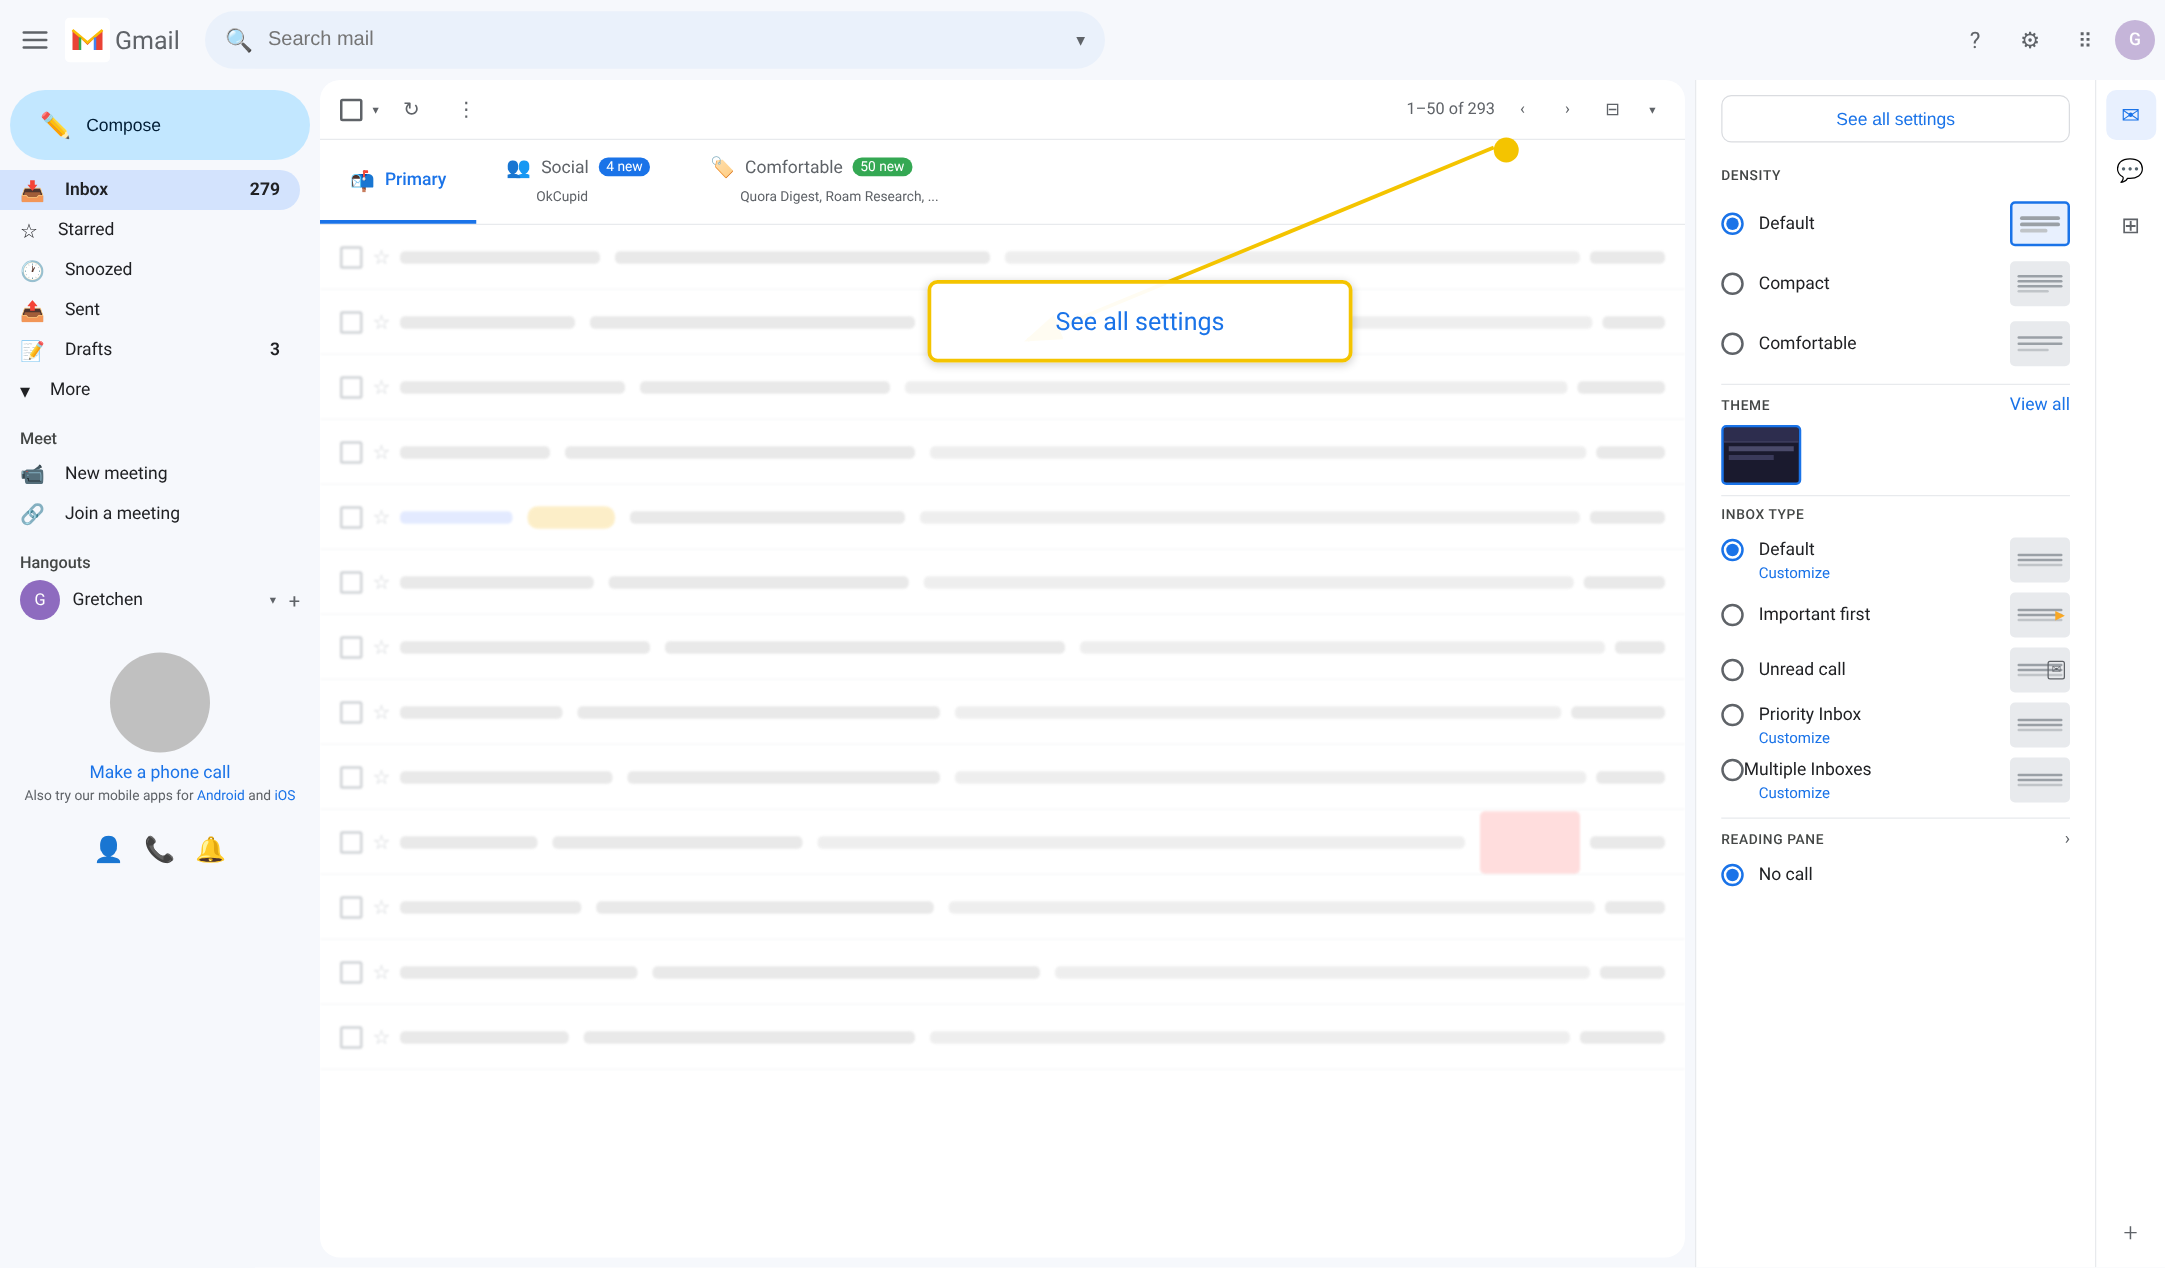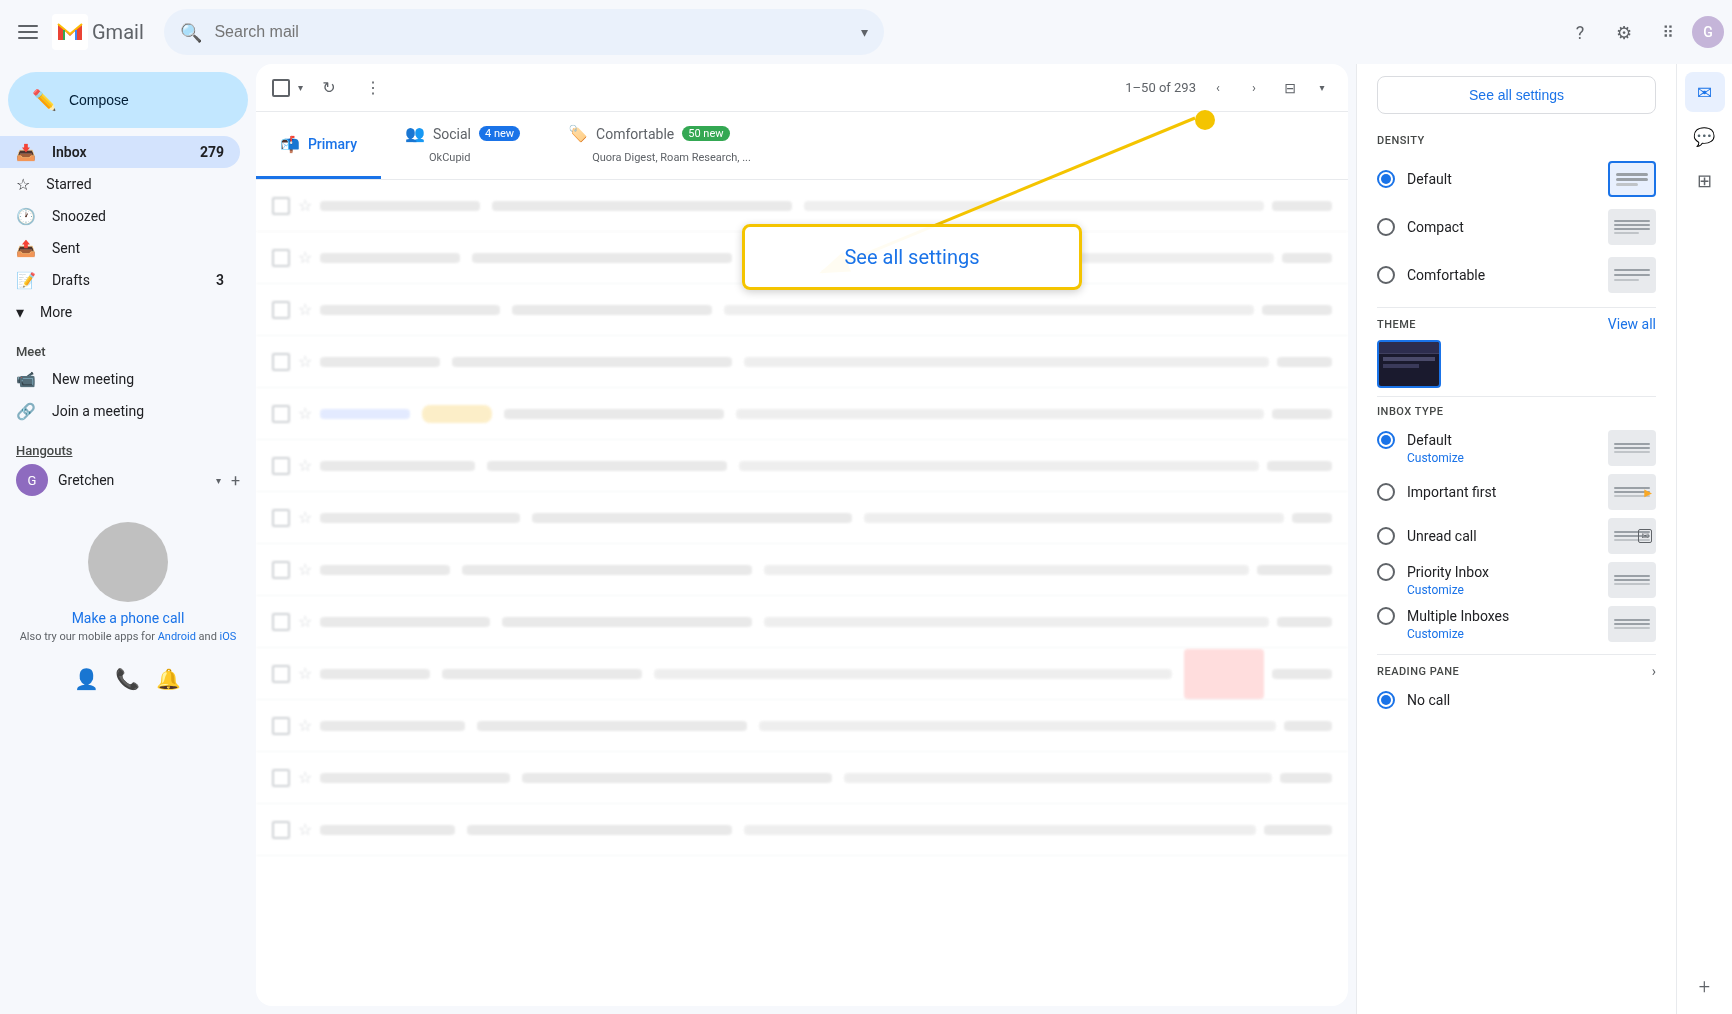--- a/index.html
+++ b/index.html
@@ -95,21 +95,21 @@
           <span style="font-size: 16px;">📹</span>
           <span>New meeting</span>
         </div>
         <div style="display: flex; align-items: center; height: 32px; padding: 0 16px; border-radius: 0 16px 16px 0; cursor: pointer; font-size: 14px; color: #202124; margin-right: 16px; gap: 16px;">
           <span style="font-size: 16px;">🔗</span>
           <span>Join a meeting</span>
         </div>
       </div>
 
       <div style="margin-top: 8px;">
-        <div style="padding: 8px 16px 4px 16px; font-size: 13px; color: #444746; font-weight: 500; text-decoration: underline;">Hangouts</div>
+        <div style="padding: 8px 16px 4px 16px; font-size: 13px; color: #444746; font-weight: 500;">Hangouts</div>
         <div style="display: flex; align-items: center; height: 36px; padding: 0 16px; cursor: pointer; gap: 10px;">
           <div style="width: 32px; height: 32px; border-radius: 50%; background: #8e6bbf; display: flex; align-items: center; justify-content: center; color: white; font-size: 13px; flex-shrink: 0;">G</div>
           <span style="font-size: 14px;">Gretchen</span>
           <span style="font-size: 10px; color: #5f6368; margin-left: auto;">▾</span>
           <span style="font-size: 16px; color: #5f6368;">+</span>
         </div>
       </div>
 
       <div style="display: flex; flex-direction: column; align-items: center; padding: 16px 8px; margin-top: 8px;">
         <div style="width: 80px; height: 80px; border-radius: 50%; background: #c0c0c0;"></div>
@@ -439,21 +439,21 @@
             </div>
             <div style="width: 48px; height: 36px; background: #e8eaed; border-radius: 4px; display: flex; flex-direction: column; justify-content: center; gap: 2px; padding: 4px 6px;">
               <div style="height: 2px; background: #9aa0a6; border-radius: 2px;"></div>
               <div style="height: 2px; background: #9aa0a6; border-radius: 2px;"></div>
               <div style="height: 2px; background: #c0c4c8; border-radius: 2px;"></div>
             </div>
           </div>
 
           <div style="display: flex; align-items: center; justify-content: space-between; padding: 4px 0;">
             <div style="flex: 1;">
-              <div style="display: flex; align-items: center; gap: 12px; cursor: pointer;">
+              <div style="display: flex; align-items: center; cursor: pointer;">
                 <div style="width: 18px; height: 18px; border-radius: 50%; border: 2px solid #5f6368; flex-shrink: 0;"></div>
                 <span style="font-size: 14px; color: #202124;">Multiple Inboxes</span>
               </div>
               <a style="color: #1a73e8; font-size: 12px; cursor: pointer; display: block; margin-top: 2px; padding-left: 30px;">Customize</a>
             </div>
             <div style="width: 48px; height: 36px; background: #e8eaed; border-radius: 4px; display: flex; flex-direction: column; justify-content: center; gap: 2px; padding: 4px 6px;">
               <div style="height: 2px; background: #9aa0a6; border-radius: 2px;"></div>
               <div style="height: 2px; background: #9aa0a6; border-radius: 2px;"></div>
               <div style="height: 2px; background: #c0c4c8; border-radius: 2px;"></div>
             </div>

